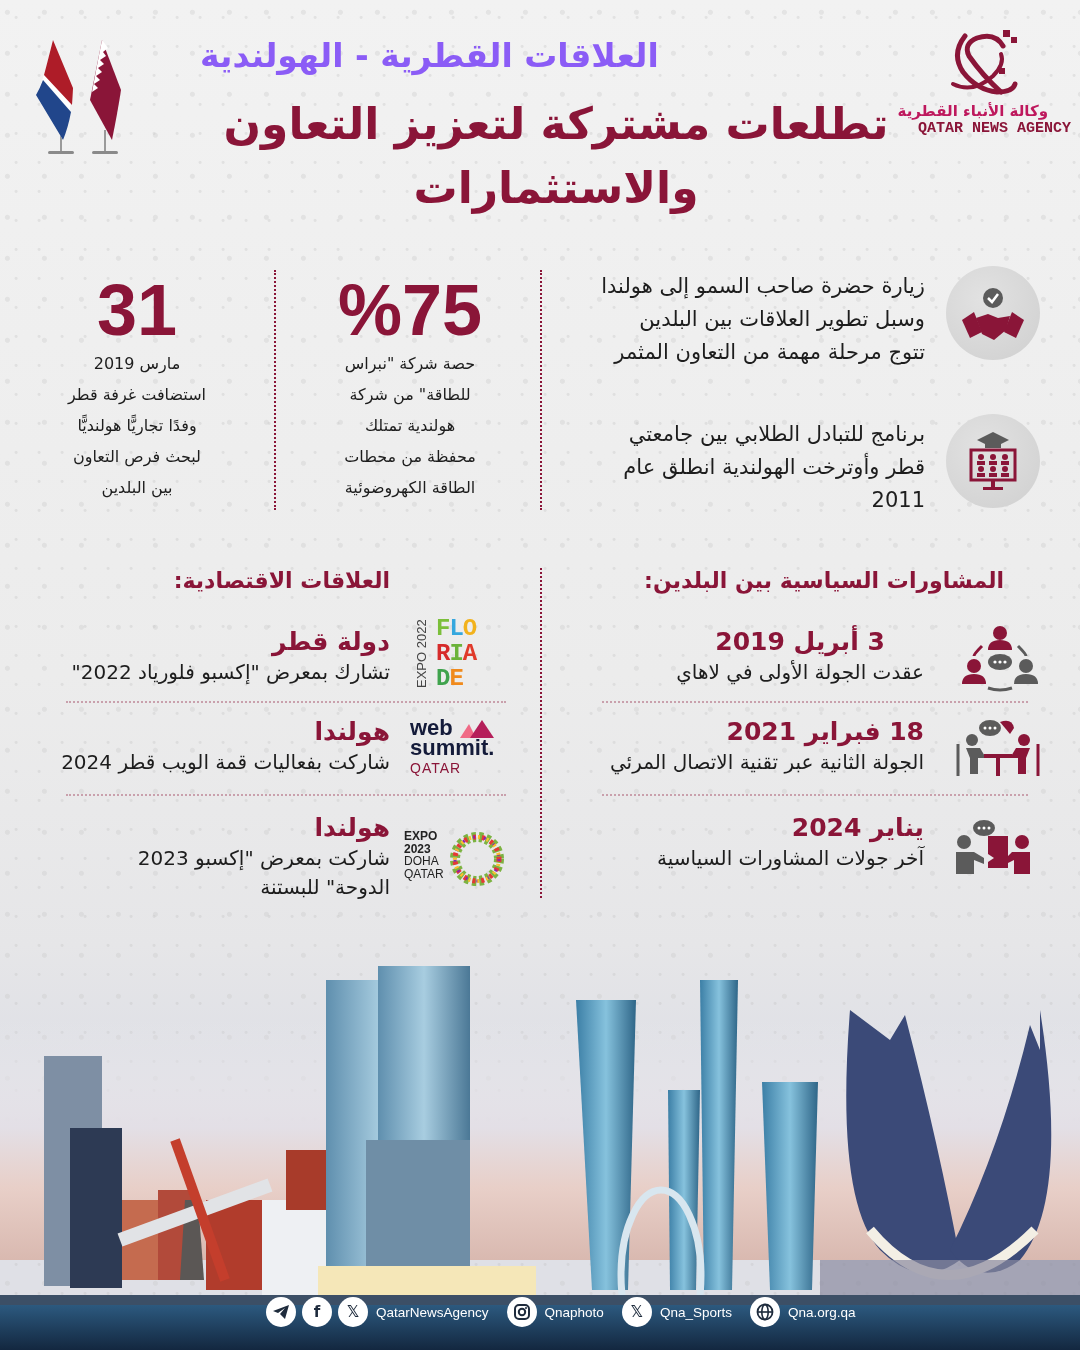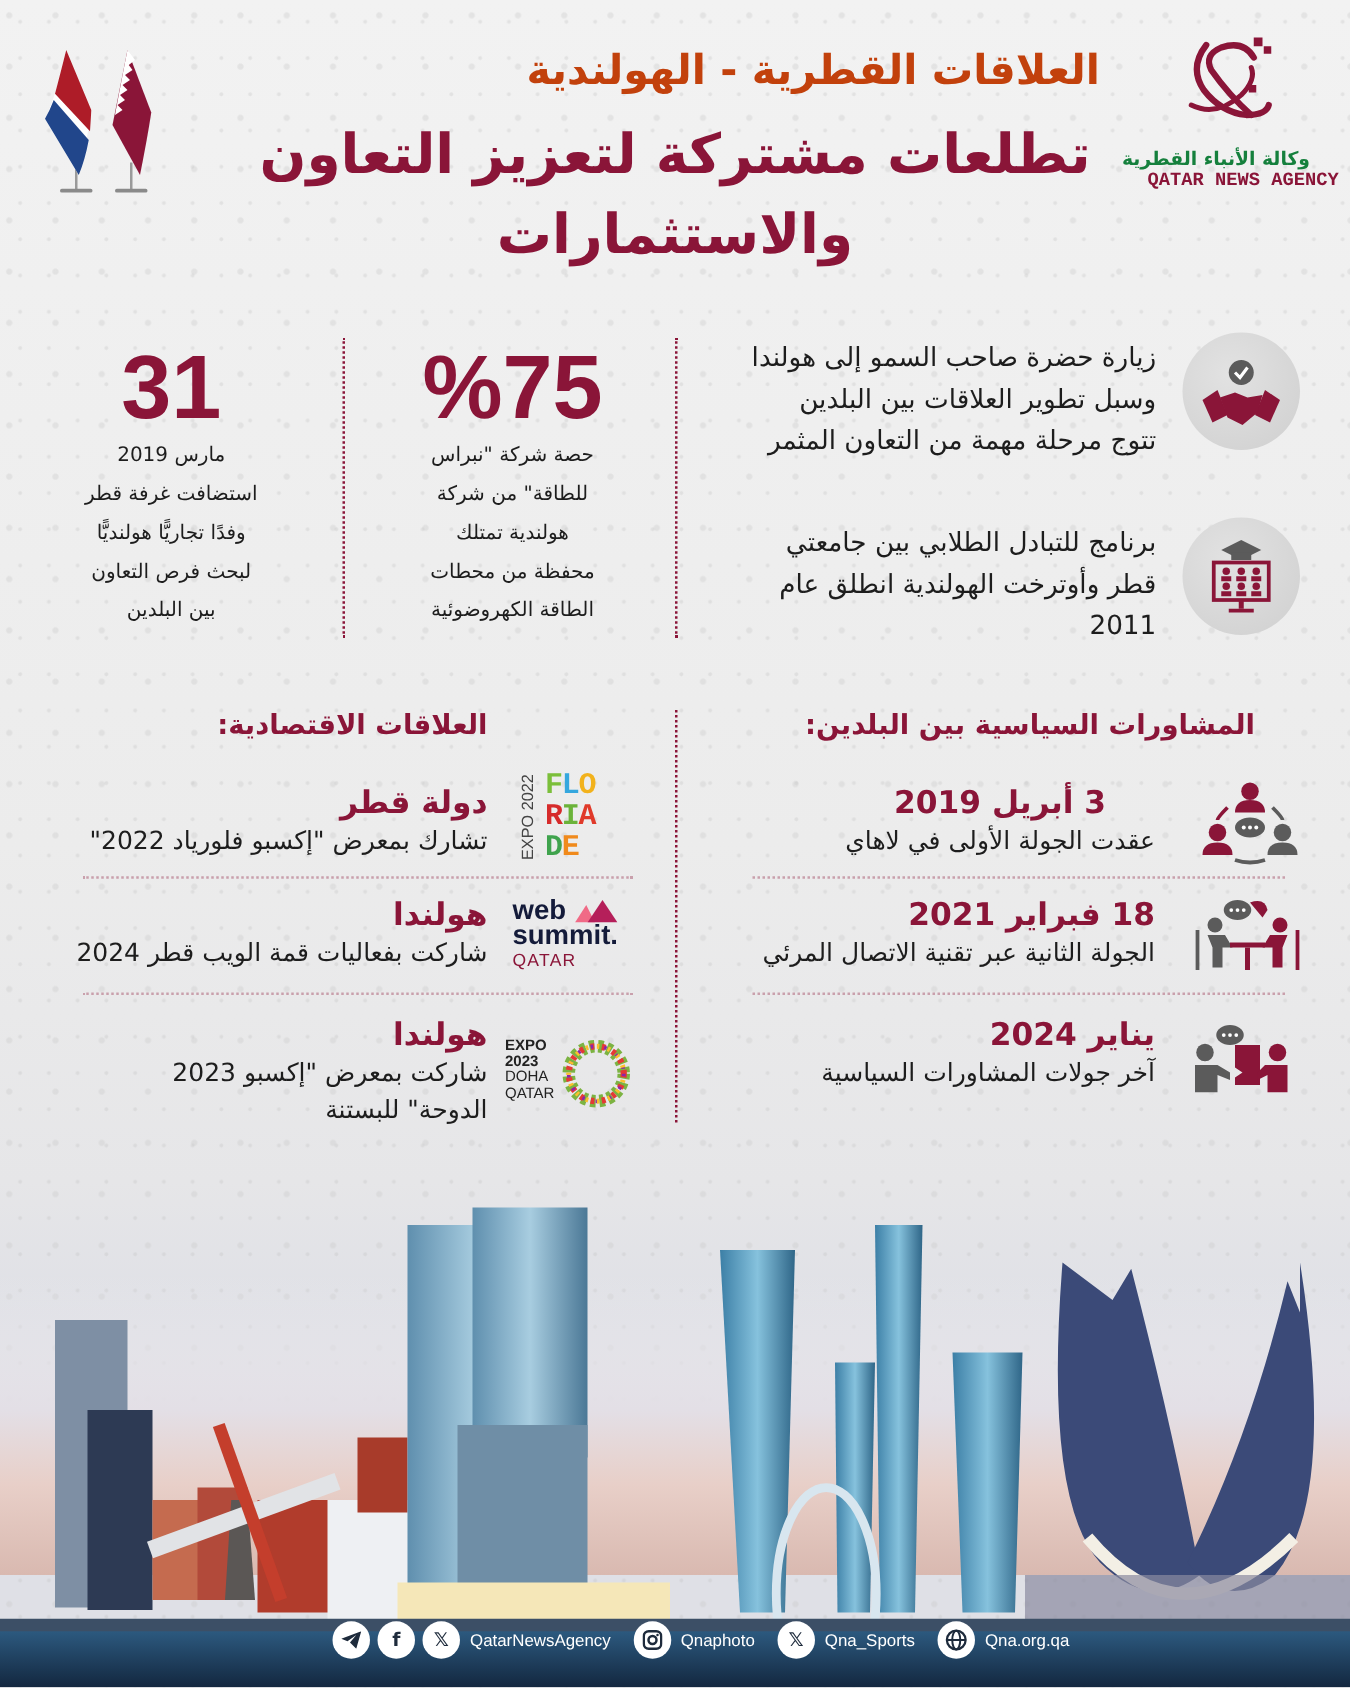--- a/index.html
+++ b/index.html
@@ -13,25 +13,25 @@
         radial-gradient(circle at 70% 60%, rgba(190,190,190,0.3) 0 1px, transparent 2px),
         linear-gradient(180deg, #f2f2f2 0%, #ececec 50%, #e6e6e8 70%, #dfe0e6 78%);
       background-size: 37px 41px, 23px 29px, 100% 100%;
       direction: rtl;
       color: #1d1d1d;
     }
     .abs { position: absolute; }
     
     .logo { right: 32px; top: 26px; width: 130px; height: 122px; text-align: center; }
     .logo svg { display: block; margin: 0 auto; }
-    .logo-ar { font-size: 15px; font-weight: bold; color: #15803d; margin-top: 20px; white-space: nowrap; }
+    .logo-ar { font-size: 15px; font-weight: bold; color: #be185d; margin-top: 4px; white-space: nowrap; }
     .logo-en { font-family: Liberation Mono, monospace; font-size: 15px; font-weight: bold; color: #8a1538; direction: ltr; white-space: nowrap; }
     .flags { left: 26px; top: 30px; width: 110px; height: 130px; }
-    .title1 { left: 200px; width: 680px; top: 36px; text-align: right; font-size: 33px; font-weight: bold; color: #c2410c; }
-    .title2 { left: 160px; width: 760px; top: 92px; text-align: center; font-size: 44px; font-weight: bold; color: #8a1538; line-height: 64px; }
+    .title1 { left: 200px; width: 680px; top: 36px; text-align: left; font-size: 33px; font-weight: bold; color: #8b5cf6; }
+    .title2 { left: 176px; width: 760px; top: 92px; text-align: center; font-size: 44px; font-weight: bold; color: #8a1538; line-height: 64px; }
 
     
     .vdots { border-right: 2px dotted #8a1538; width: 0; }
     .feat { right: 155px; width: 370px; font-size: 21px; line-height: 33px; text-align: right; color: #1d1d1d; }
     .feat-icon { width: 94px; height: 94px; border-radius: 50%; background: radial-gradient(circle at 40% 35%, #e2e2e2, #cfcfcf); display: flex; align-items: center; justify-content: center; }
     .stat { text-align: center; }
     .stat-num { font-family: "Liberation Sans", sans-serif; font-size: 72px; font-weight: bold; color: #8a1538; line-height: 76px; direction: ltr; }
     .stat-text { font-size: 16px; line-height: 31px; color: #1d1d1d; }
 
     

